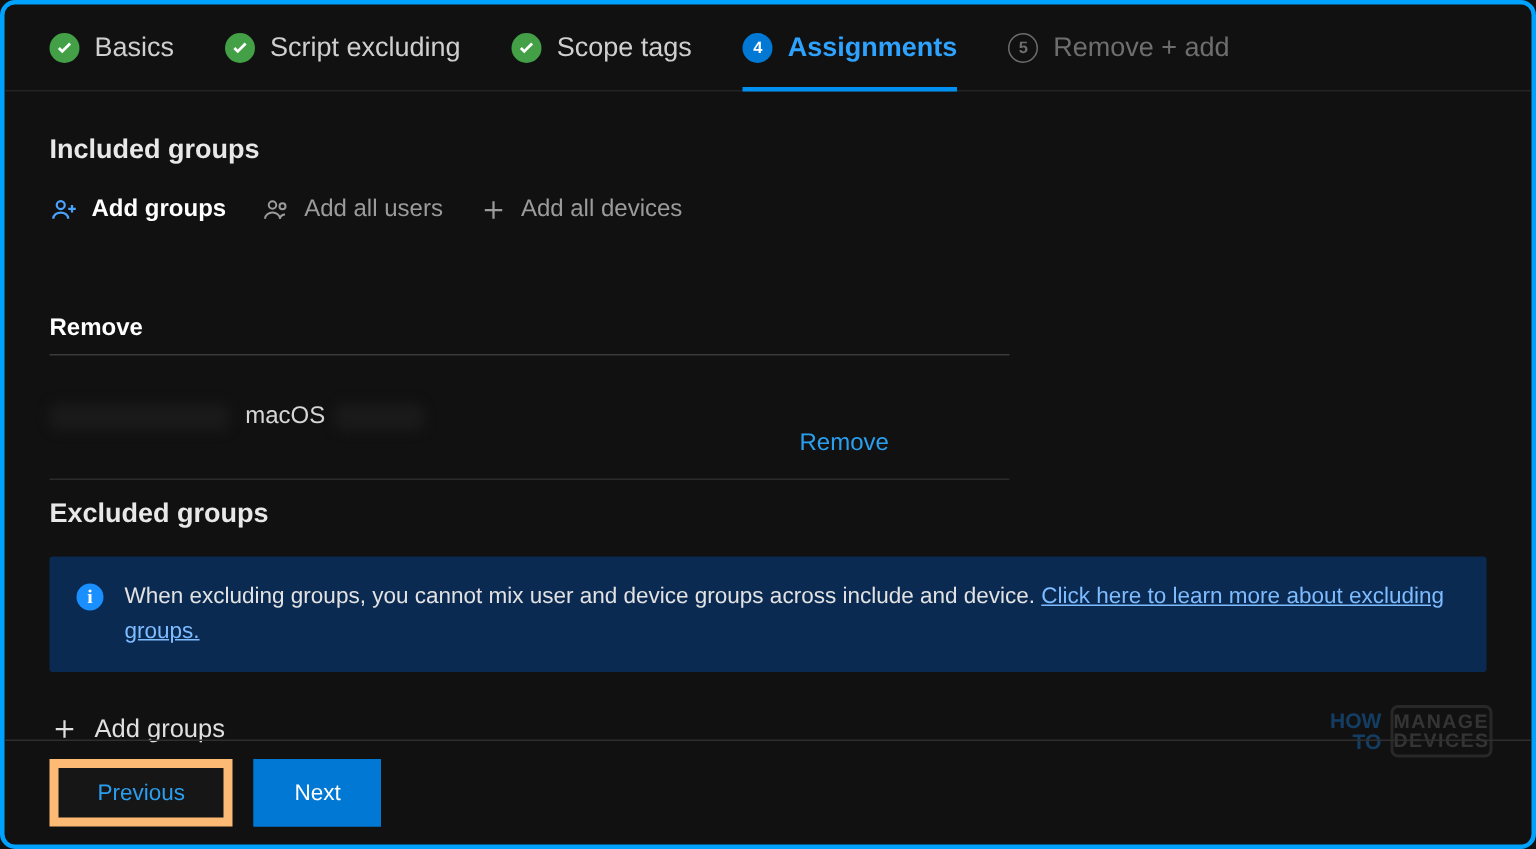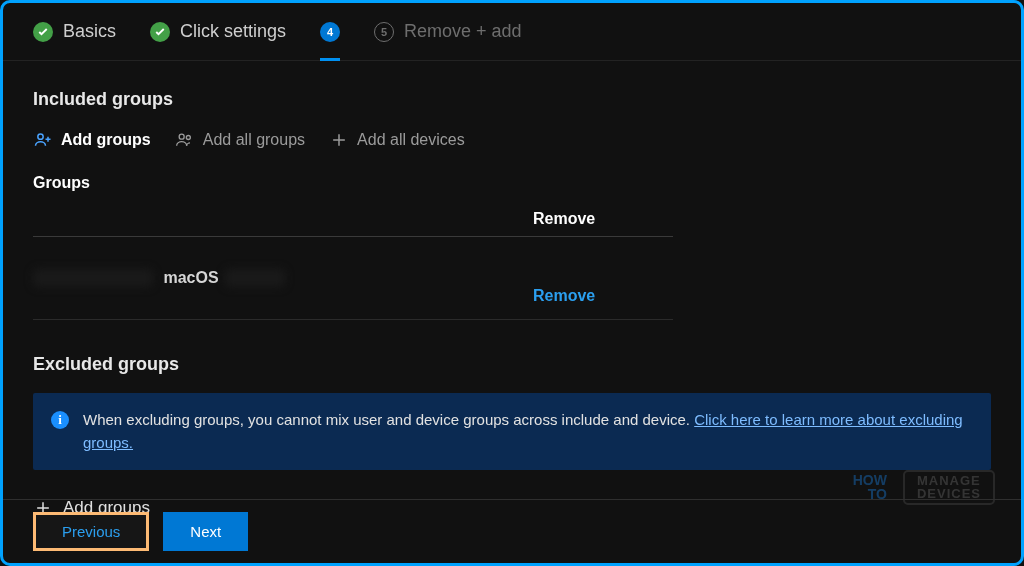--- a/index.html
+++ b/index.html
@@ -74,21 +74,20 @@
   .thead {
     display: flex; border-bottom: 1px solid #3a3a3a;
     padding: 8px 0; color: #fff; font-weight: 600; font-size: 16px;
   }
   .col-group { flex: 1; }
   .col-remove { width: 140px; margin-top: 36px; }
   .trow {
     display: flex; align-items: center;
     border-bottom: 1px solid #2b2b2b;
     padding: 14px 0;
-    font-weight: bold;
   }
   .trow .col-group { color: #d6d6d6; font-size: 16px; position: relative; }
   .blur-left, .blur-right {
     display: inline-block;
     background: #1a1a1a;
     filter: blur(4px);
     border-radius: 6px;
     vertical-align: middle;
   }
   .blur-left { width: 120px; height: 18px; margin-right: 6px; }
@@ -129,43 +128,43 @@
   }
   .btn {
     padding: 8px 26px;
     font-size: 15px;
     cursor: pointer;
     border: 1px solid transparent;
   }
   .btn-prev {
     background: #161616;
     color: #2b9fef;
-    border: 3px solid #fdba74;
+    border: 6px solid #fdba74;
   }
   .btn-next {
     background: #0078d4;
     color: #ffffff;
     font-weight: 500;
     border: 1px solid #0078d4;
   }
   .watermark {
     position: absolute;
     right: 26px; bottom: 58px;
-    display: flex; align-items: center; gap: 16px;
+    display: flex; align-items: center; gap: 6px;
     opacity: 0.35;
   }
   .wm-how {
     font-family: sans-serif; font-weight: 800;
     color: #1a8fff; font-size: 14px; line-height: 1;
     text-align: right;
   }
   .wm-how span { display:block; }
   .wm-box {
     border: 2px solid #555; border-radius: 5px;
-    padding: 2px 12px; color: #777;
+    padding: 2px 0; color: #777;
     font-size: 13px; font-weight: 800; letter-spacing: 1px;
     line-height: 1.05;
   }
   .wm-box span { display:block; }
 </style>
 </head>
 <body>
 
 <div class="tabs">
   <div class="tab">
@@ -175,24 +174,33 @@
         </svg>
     </span>
     <span>Basics</span>
   </div>
   <div class="tab">
     <span class="check-circle">
       <svg viewBox="0 0 16 16" fill="none" stroke-width="2.5">
           <path d="M3 8l3 3 7-7"></path>
         </svg>
     </span>
-    <span>Click settings</span>
+    <span>Script excluding</span>
+  </div>
+  <div class="tab">
+    <span class="check-circle">
+      <svg viewBox="0 0 16 16" fill="none" stroke-width="2.5">
+          <path d="M3 8l3 3 7-7"></path>
+        </svg>
+    </span>
+    <span>Scope tags</span>
   </div>
   <div class="tab active">
     <span class="num-circle">4</span>
+    <span>Assignments</span>
   </div>
   <div class="tab disabled">
     <span class="num-circle hollow">5</span>
     <span>Remove + add</span>
   </div>
 </div>
 
 <div class="content">
 
   <div class="section-title">Included groups</div>
@@ -206,48 +214,47 @@
       </svg>
       <span>Add groups</span>
     </div>
     <div class="action-btn">
       <svg viewBox="0 0 24 24" fill="none" stroke="#9b9b9b" stroke-width="1.6">
         <circle cx="8" cy="8" r="3"></circle>
           <circle cx="16" cy="9" r="2.4"></circle>
           <path d="M2 19c0-3 3-5 6-5s6 2 6 5"></path>
           <path d="M14 19c0-2 2-3.5 4-3.5"></path>
       </svg>
-      <span>Add all groups</span>
+      <span>Add all users</span>
     </div>
     <div class="action-btn">
       <svg viewBox="0 0 24 24" fill="none" stroke="#9b9b9b" stroke-width="1.8">
         <path d="M12 5v14M5 12h14"></path>
       </svg>
       <span>Add all devices</span>
     </div>
   </div>
 
   <div class="table">
     <div class="thead">
-      <div class="col-group">Groups</div>
       <div class="col-remove">Remove</div>
     </div>
     <div class="trow">
       <div class="col-group">
         <span class="blur-left"></span>
         <span>macOS</span>
         <span class="blur-right"></span>
       </div>
       <div class="col-remove">
         <span class="remove-link">Remove</span>
       </div>
     </div>
   </div>
 
-  <div class="section-title" style="margin-top:34px;">Excluded groups</div>
+  <div class="section-title" style="margin-top:12px;">Excluded groups</div>
 
   <div class="info-bar">
     <div class="info-icon">i</div>
     <div>
       <span>When excluding groups, you cannot mix user and device groups across include and device. </span>
       <span class="info-link">Click here to learn more about excluding groups.</span>
     </div>
   </div>
 
   <div class="add-groups-excluded">

